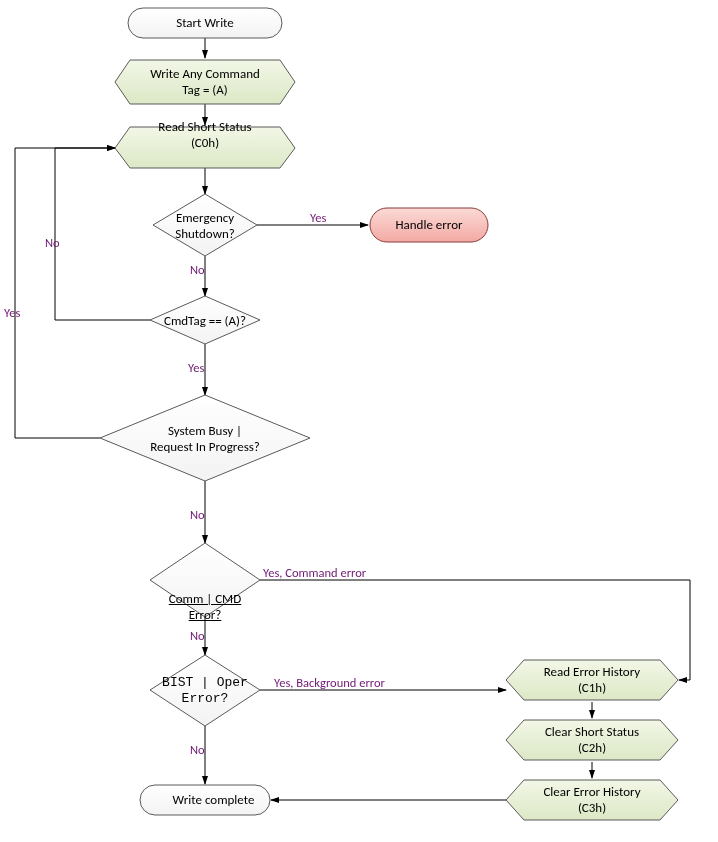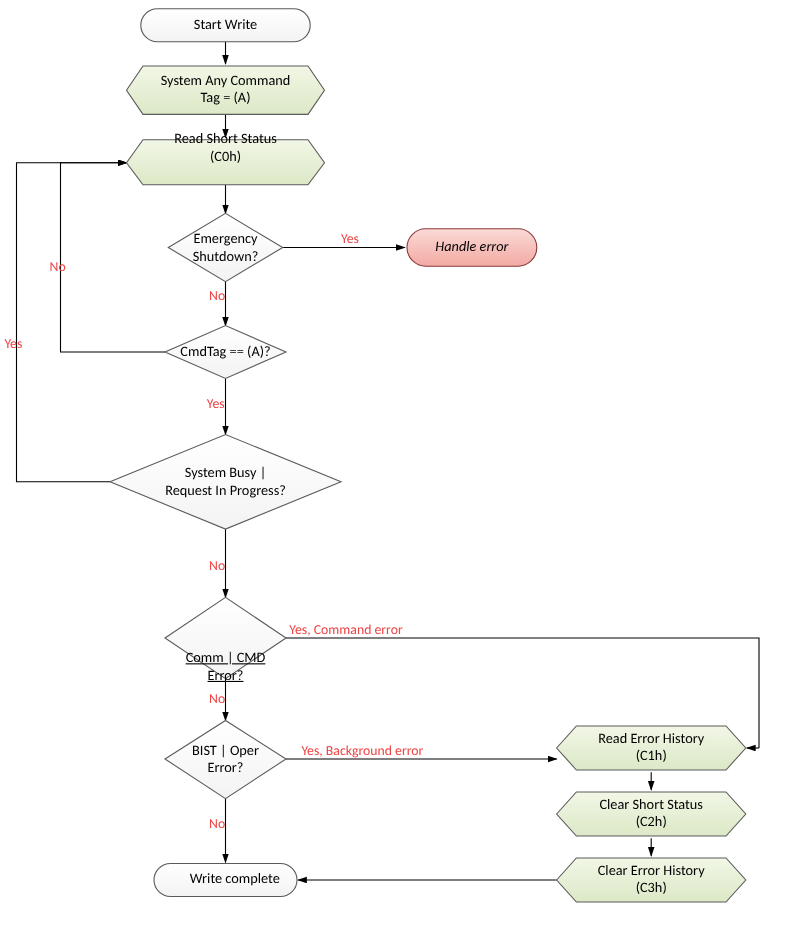--- a/index.html
+++ b/index.html
@@ -16,21 +16,21 @@
   svg { display: block; }
   .node-text {
     position: absolute;
     text-align: center;
     line-height: 1.25;
     pointer-events: none;
   }
   .edge-text {
     position: absolute;
     font-size: 12.5px;
-    color: #ef4444;
+    color: #701a75;
     pointer-events: none;
     white-space: nowrap;
   }
 </style>
 </head>
 <body>
 
 <svg width="718" height="842" viewBox="0 0 718 842">
   <defs>
     <marker id="arrow" markerWidth="10" markerHeight="10" refX="8" refY="3" orient="auto" markerUnits="strokeWidth">
@@ -108,37 +108,37 @@
 
   <polygon points="506,680 524,660 660,660 678,680 660,700 524,700" fill="url(#gGreen)" stroke="#5a5a5a"></polygon>
 
   <polygon points="506,740 524,720 660,720 678,740 660,760 524,760" fill="url(#gGreen)" stroke="#5a5a5a"></polygon>
 
   <polygon points="506,800 524,780 660,780 678,800 660,820 524,820" fill="url(#gGreen)" stroke="#5a5a5a"></polygon>
 </svg>
 
 <div class="node-text" style="left:128px;top:15px;width:154px;">Start Write</div>
 <div class="node-text" style="left:115px;top:66px;width:180px;">
-  <span>System Any Command</span><br><span>Tag = (A)</span>
+  <span>Write Any Command</span><br><span>Tag = (A)</span>
 </div>
 <div class="node-text" style="left:115px;top:119px;width:180px;">
   <span>Read Short Status</span><br><span>(C0h)</span>
 </div>
 <div class="node-text" style="left:153px;top:210px;width:104px;">
   <span>Emergency</span><br><span>Shutdown?</span>
 </div>
-<div class="node-text" style="left:370px;top:217px;width:118px;font-style:italic;">Handle error</div>
+<div class="node-text" style="left:370px;top:217px;width:118px;">Handle error</div>
 <div class="node-text" style="left:150px;top:313px;width:110px;text-align:center;">CmdTag == (A)?</div>
 <div class="node-text" style="left:120px;top:423px;width:170px;">
   <span>System Busy |</span><br><span>Request In Progress?</span>
 </div>
 <div class="node-text" style="left:150px;top:591px;width:110px;text-decoration:underline;">
   <span>Comm | CMD</span><br><span>Error?</span>
 </div>
-<div class="node-text" style="left:150px;top:675px;width:110px;">
+<div class="node-text" style="left:150px;top:675px;width:110px;font-family:Liberation Mono, monospace;">
   <span>BIST | Oper</span><br><span>Error?</span>
 </div>
 <div class="node-text" style="left:140px;top:792px;width:147px;">Write complete</div>
 <div class="node-text" style="left:506px;top:664px;width:172px;">
   <span>Read Error History</span><br><span>(C1h)</span>
 </div>
 <div class="node-text" style="left:506px;top:724px;width:172px;">
   <span>Clear Short Status</span><br><span>(C2h)</span>
 </div>
 <div class="node-text" style="left:506px;top:784px;width:172px;text-align:center;">

